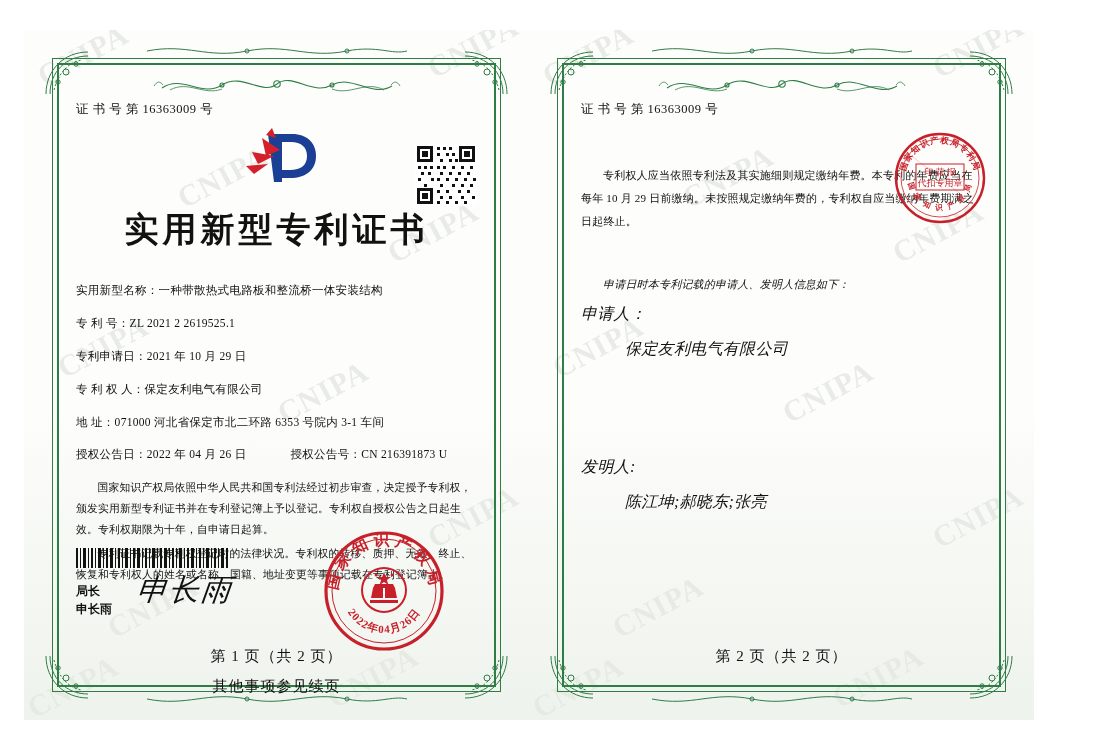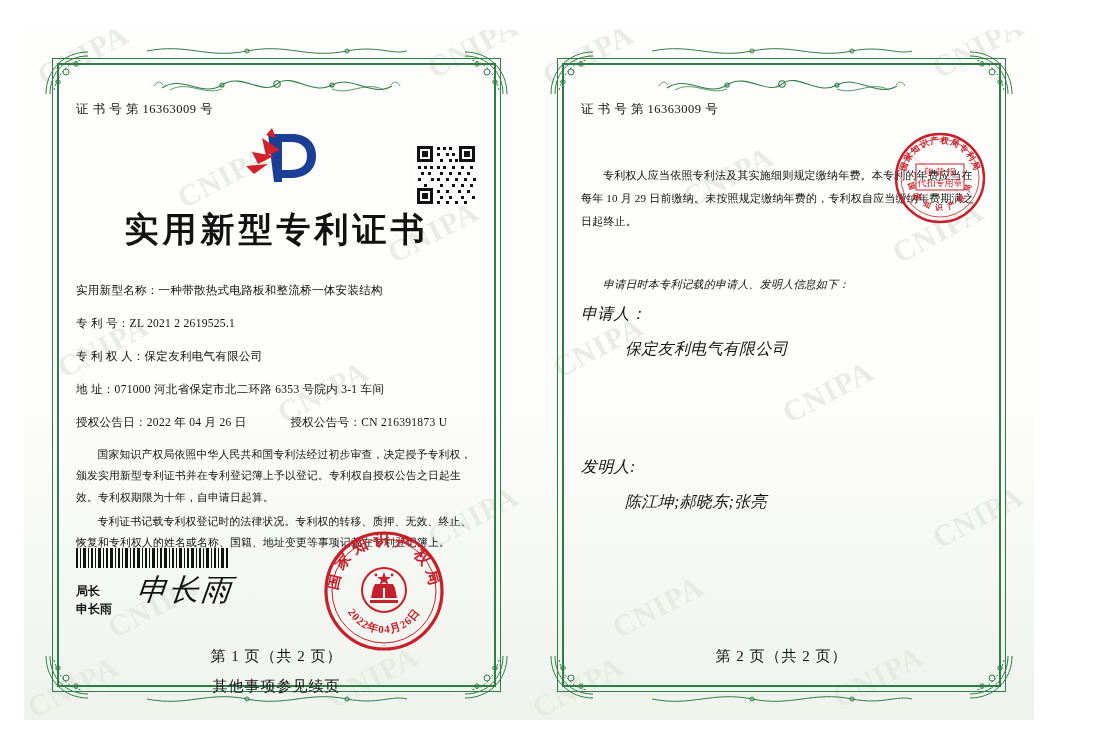--- a/index.html
+++ b/index.html
@@ -416,20 +416,23 @@
 
       <div class="title">实用新型专利证书</div>
 
       <div class="field">
         <span class="lbl">实用新型名称：</span><span class="val">一种带散热式电路板和整流桥一体安装结构</span>
       </div>
       <div class="field">
         <span class="lbl">专  利  号：</span><span class="val">ZL 2021 2 2619525.1</span>
       </div>
       <div class="field">
+        <span class="lbl">专利申请日：</span><span class="val">2021 年 10 月 29 日</span>
+      </div>
+      <div class="field">
         <span class="lbl">专 利 权 人：</span><span class="val">保定友利电气有限公司</span>
       </div>
       <div class="field">
         <span class="lbl">地        址：</span><span class="val">071000 河北省保定市北二环路 6353 号院内 3-1 车间</span>
       </div>
 
       <div class="field two-col">
         <span><span class="lbl">授权公告日：</span><span class="val">2022 年 04 月 26 日</span></span>
         <span><span class="lbl">授权公告号：</span><span class="val">CN 216391873 U</span></span>
       </div>

